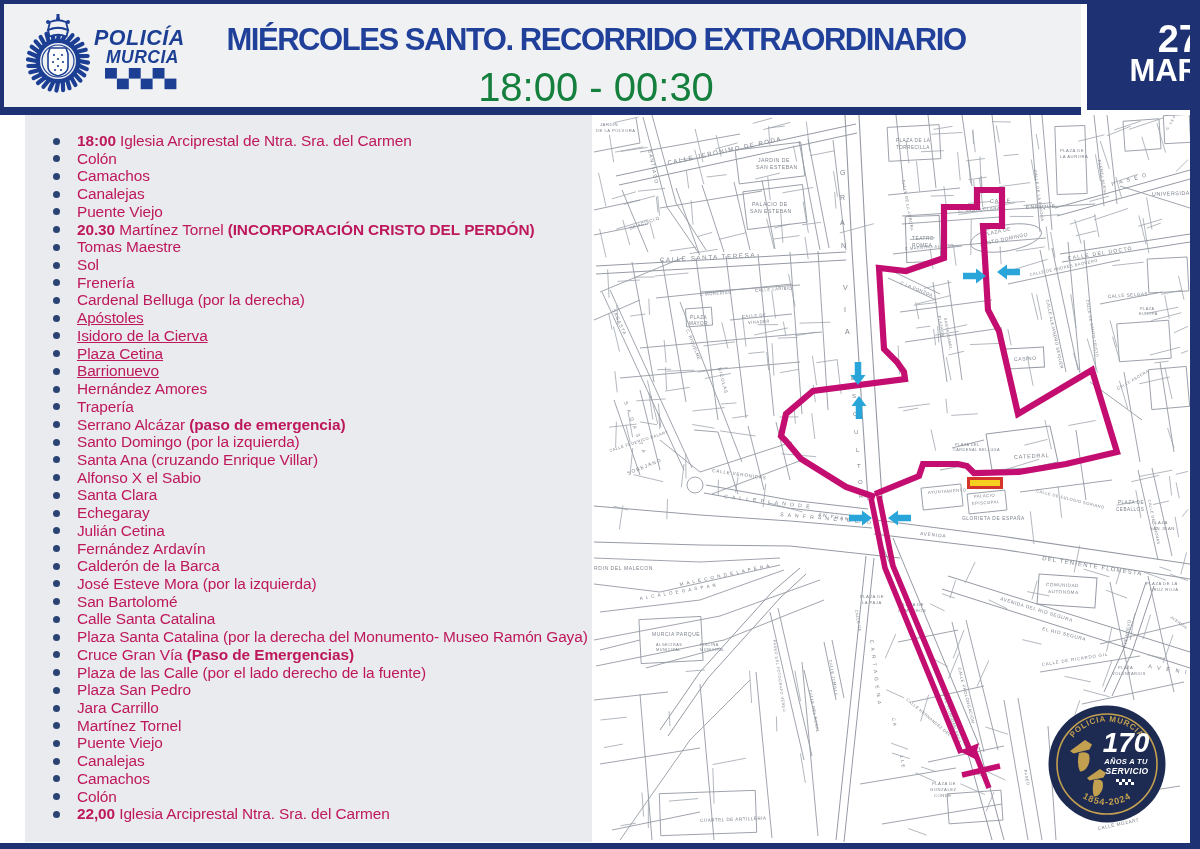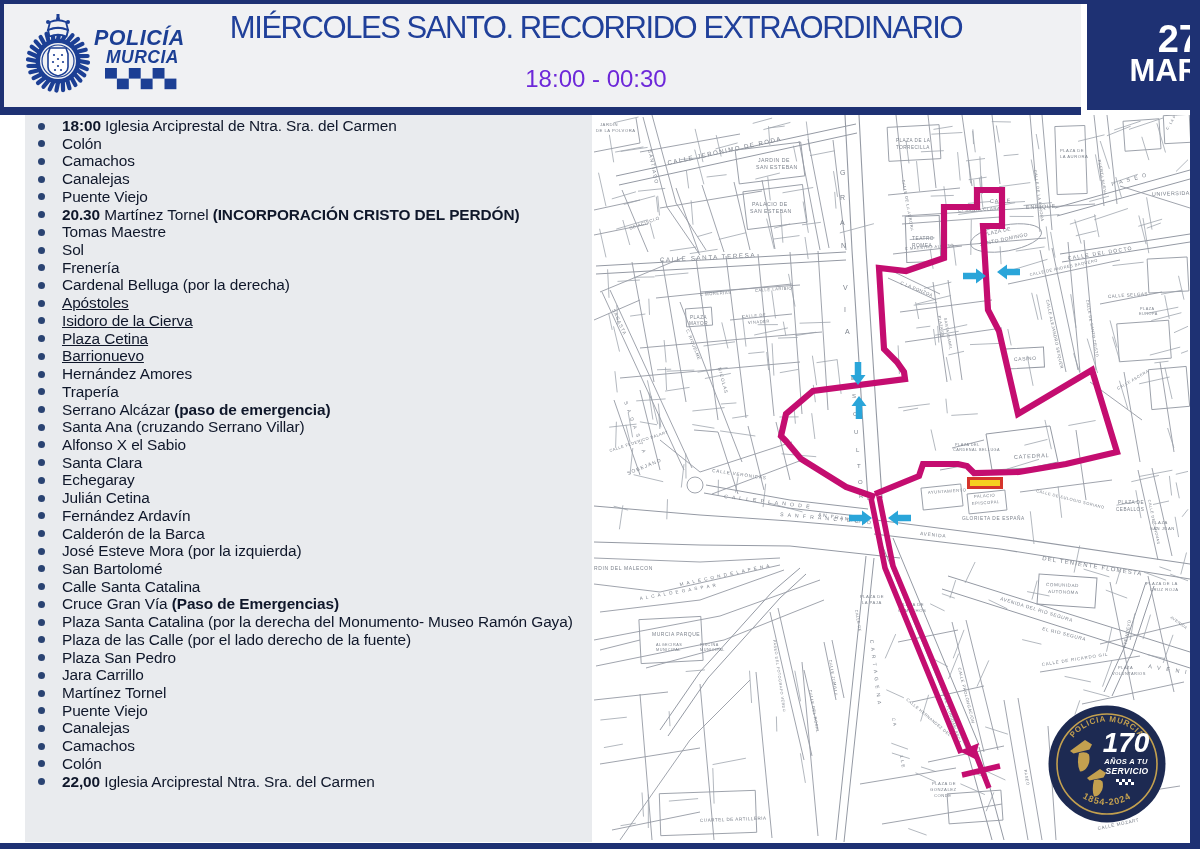--- a/index.html
+++ b/index.html
@@ -6,26 +6,26 @@
  font-family:"Liberation Sans",sans-serif;overflow:hidden}
 .abs{position:absolute}
 #hdrbox{left:0;top:0;width:1081px;height:115px;background:#f0f1f3;
  border-top:4px solid #1e3173;border-left:4px solid #1e3173;border-bottom:8px solid #1e3173;
  box-sizing:border-box}
 #datebox{left:1087px;top:0;width:113px;height:110px;background:#1e3173;color:#fff;
  text-align:right;font-weight:bold}
 #d27{margin-top:22px;font-size:38px;line-height:34px}
 #dmar{font-size:31px;line-height:30px}
 .title{left:150px;width:892px;text-align:center;color:#20409a;white-space:nowrap}
-#t1{top:10px;font-size:31px;font-weight:normal;letter-spacing:-1.45px}
+#t1{top:22px;font-size:31px;font-weight:bold;letter-spacing:-1.45px}
 #t2{top:41px;font-size:26px;font-weight:bold;letter-spacing:-0.2px}
-#t3{top:65px;font-size:24px;font-weight:normal;color:#6d28d9}
+#t3{top:65px;font-size:40px;font-weight:normal;color:#15803d}
 #listpanel{left:25px;top:115px;width:567px;height:727px;background:#e9ebee}
-#list{position:absolute;left:0;top:2px;margin:0;padding:0;list-style:none;
- font-size:15.4px;line-height:17.72px;color:#0f172a;letter-spacing:-0.1px}
+#list{position:absolute;left:0;top:2px;margin:15px;padding:0;list-style:none;
+ font-size:15.4px;line-height:17.72px;color:#be185d;letter-spacing:-0.1px}
 #list li{position:relative;padding-left:37px;white-space:nowrap}
 #list li::before{content:"";position:absolute;left:13px;top:5.5px;width:7px;height:7px;
  border-radius:50%;background:#2a4372}
 #list .u{text-decoration:underline}
 #borders div{position:absolute;background:#1e3173}
 </style></head>
 <body>
 <div id="page">
 
 <div id="hdrbox" class="abs"></div>
@@ -122,32 +122,33 @@
 <li>Sol</li>
 <li>Frenería</li>
 <li>Cardenal Belluga (por la derecha)</li>
 <li><span class="u">Apóstoles</span></li>
 <li><span class="u">Isidoro de la Cierva</span></li>
 <li><span class="u">Plaza Cetina</span></li>
 <li><span class="u">Barrionuevo</span></li>
 <li>Hernández Amores</li>
 <li>Trapería</li>
 <li>Serrano Alcázar <b>(paso&nbsp;de&nbsp;emergencia)</b></li>
-<li>Santa Ana (cruzando Serrano Villar)</li>
+<li>Santo Domingo (por la izquierda)</li>
+<li>Santa Ana (cruzando Enrique Villar)</li>
 <li>Alfonso X el Sabio</li>
 <li>Santa Clara</li>
 <li>Echegaray</li>
 <li>Julián Cetina</li>
 <li>Fernández Ardavín</li>
 <li>Calderón de la Barca</li>
 <li>José Esteve Mora (por la izquierda)</li>
 <li>San Bartolomé</li>
 <li>Calle Santa Catalina</li>
+<li>Plaza Santa Catalina (por la derecha del Monumento- Museo Ramón Gaya)</li>
 <li>Cruce Gran Vía <b>(Paso&nbsp;de&nbsp;Emergencias)</b></li>
-<li>Plaza Santa Catalina (por la derecha del Monumento- Museo Ramón Gaya)</li>
 <li>Plaza de las Calle (por el lado derecho de la fuente)</li>
 <li>Plaza San Pedro</li>
 <li>Jara Carrillo</li>
 <li>Martínez Tornel</li>
 <li>Puente Viejo</li>
 <li>Canalejas</li>
 <li>Camachos</li>
 <li>Colón</li>
 <li><b>22,00&nbsp;</b>Iglesia Arciprestal Ntra. Sra. del Carmen</li>
 </ul>

